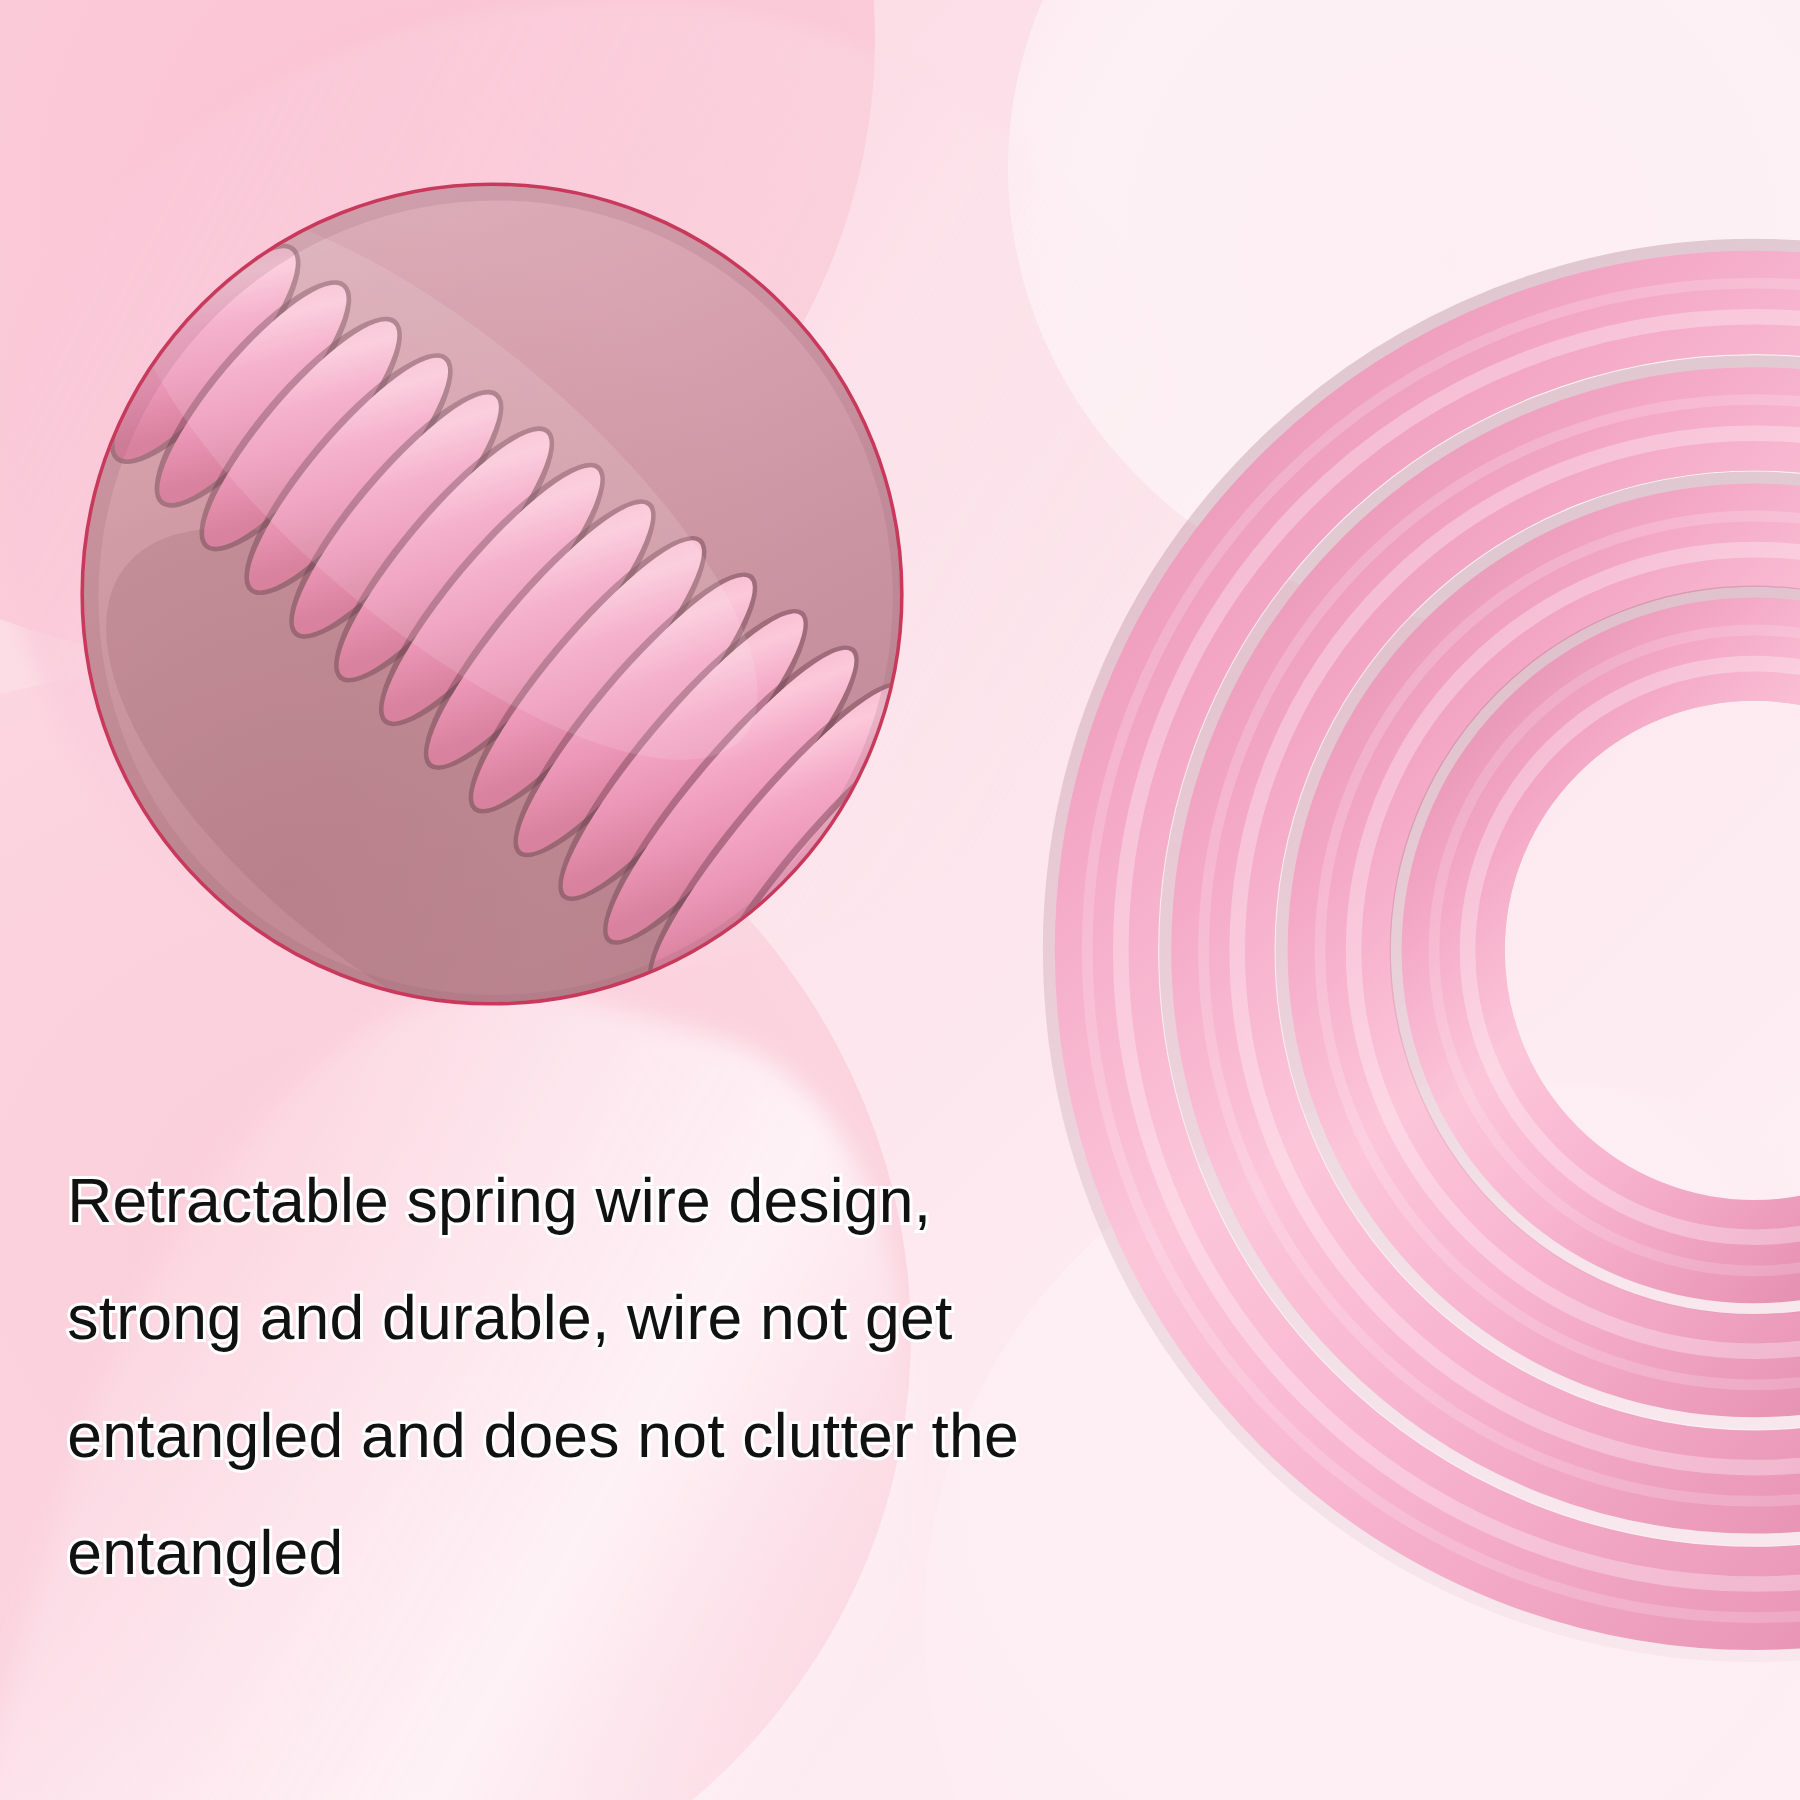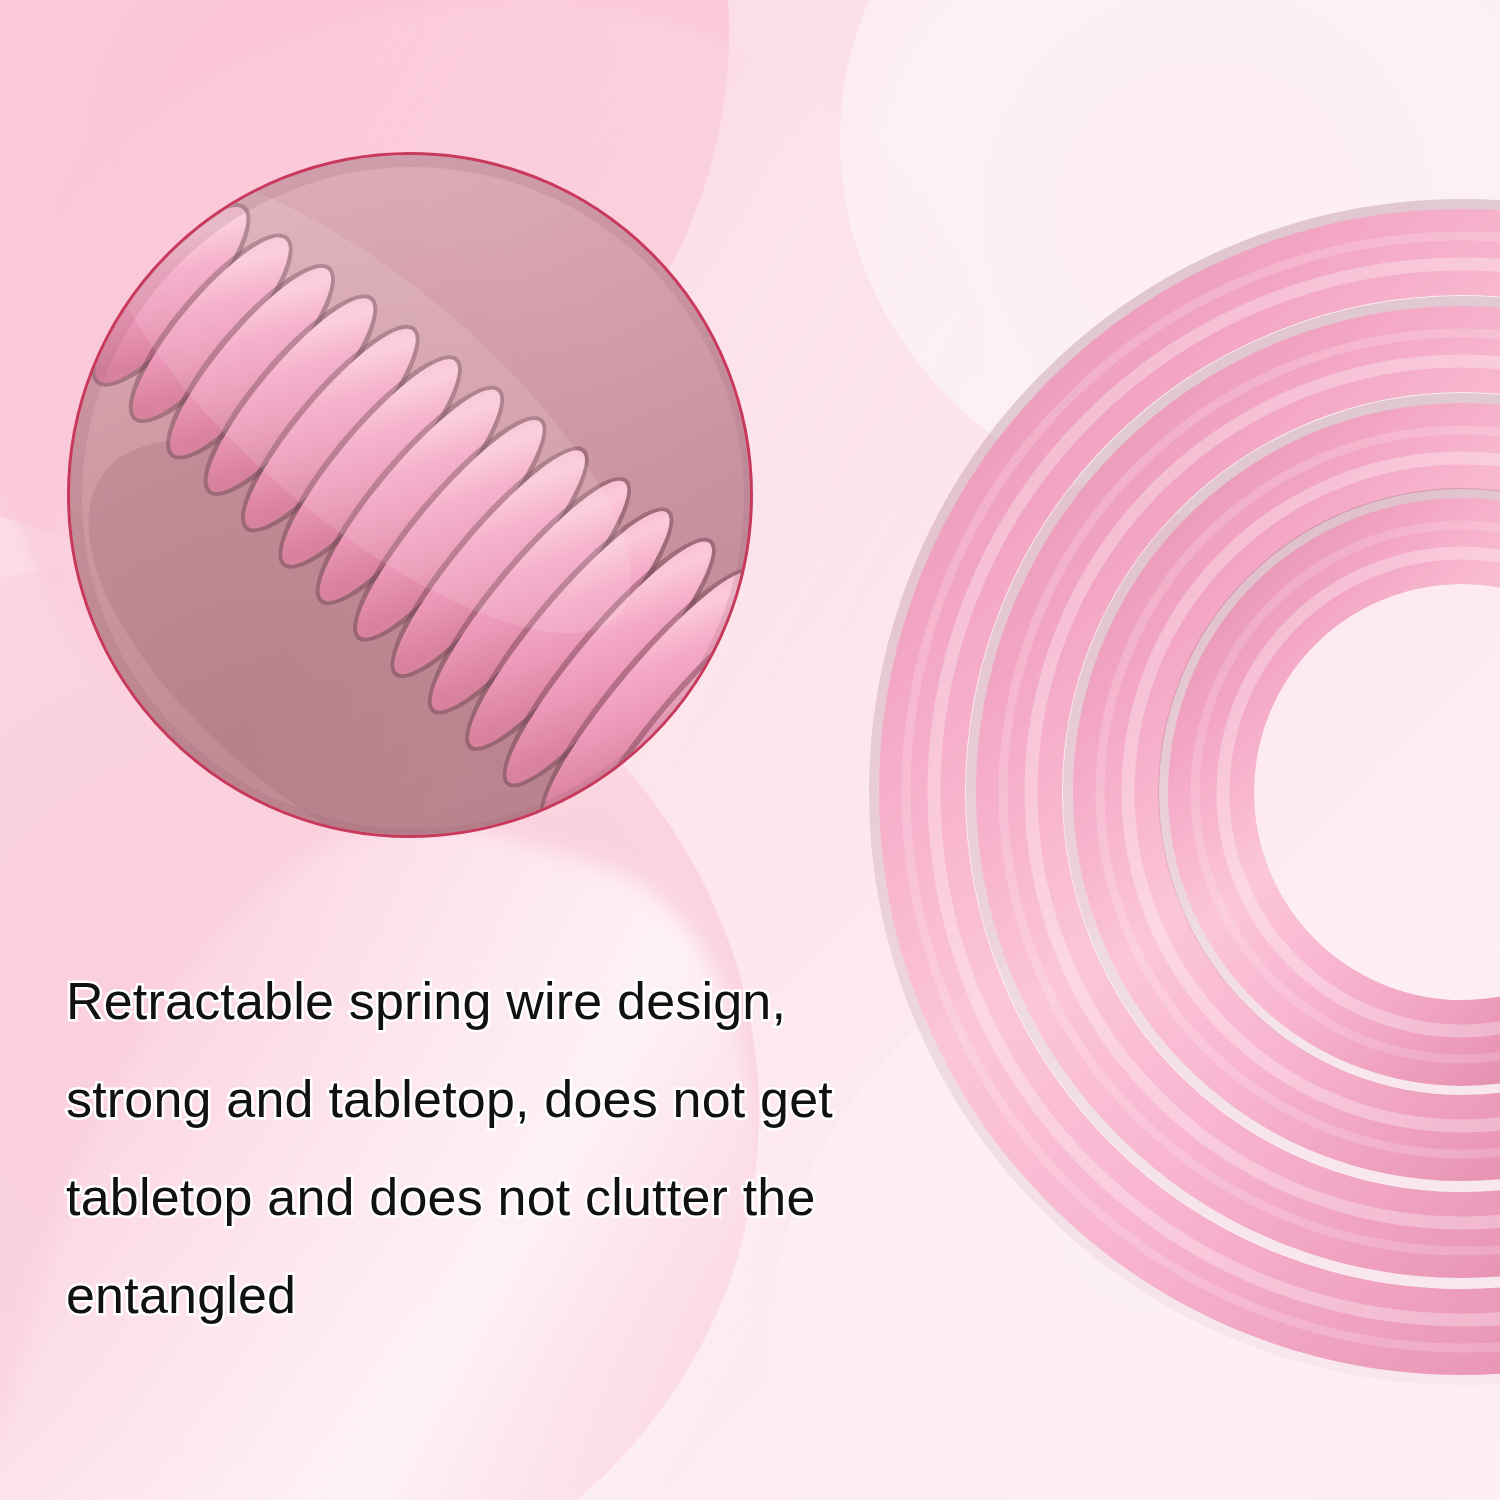--- a/index.html
+++ b/index.html
@@ -60,21 +60,21 @@
       linear-gradient(150deg,#dba9b5 0%,#d7a2af 35%,#cf98a6 62%,#c78f9d 100%);
   }
   .mag-inner-shade{
     position:absolute;inset:0;
     background:linear-gradient(160deg, rgba(255,255,255,.10) 0%, rgba(255,255,255,0) 34%, rgba(150,95,110,.22) 100%);
   }
   .mag-svg{position:absolute;left:-3px;top:-3px;}
 
   
   .caption{
-    position:absolute;left:66px;top:952px;width:900px;
+    position:absolute;left:56px;top:952px;width:900px;
     font-size:52px;line-height:98px;
     color:#111;
     letter-spacing:.2px;
     -webkit-text-stroke:5px #ffffff;
     paint-order:stroke fill;
     text-shadow:
       0 0 2px #fff, 0 0 2px #fff;
   }
   .caption .line{display:block;white-space:nowrap;}
 </style>
@@ -201,18 +201,18 @@
 
         <ellipse cx="300" cy="250" rx="330" ry="120" fill="rgba(255,255,255,0.12)" transform="rotate(40 300 250)"></ellipse>
 
         <circle cx="346" cy="346" r="344" fill="none" stroke="rgba(150,95,110,0.18)" stroke-width="26"></circle>
       </g>
     </svg>
   </div>
 
   <div class="caption">
     <span class="line">Retractable spring wire design,</span>
-    <span class="line">strong and tabletop, does not get</span>
-    <span class="line">tabletop and does not clutter the</span>
+    <span class="line">strong and durable, wire not get</span>
+    <span class="line">entangled and does not clutter the</span>
     <span class="line">entangled</span>
   </div>
 
 </div>
 
 </body></html>

